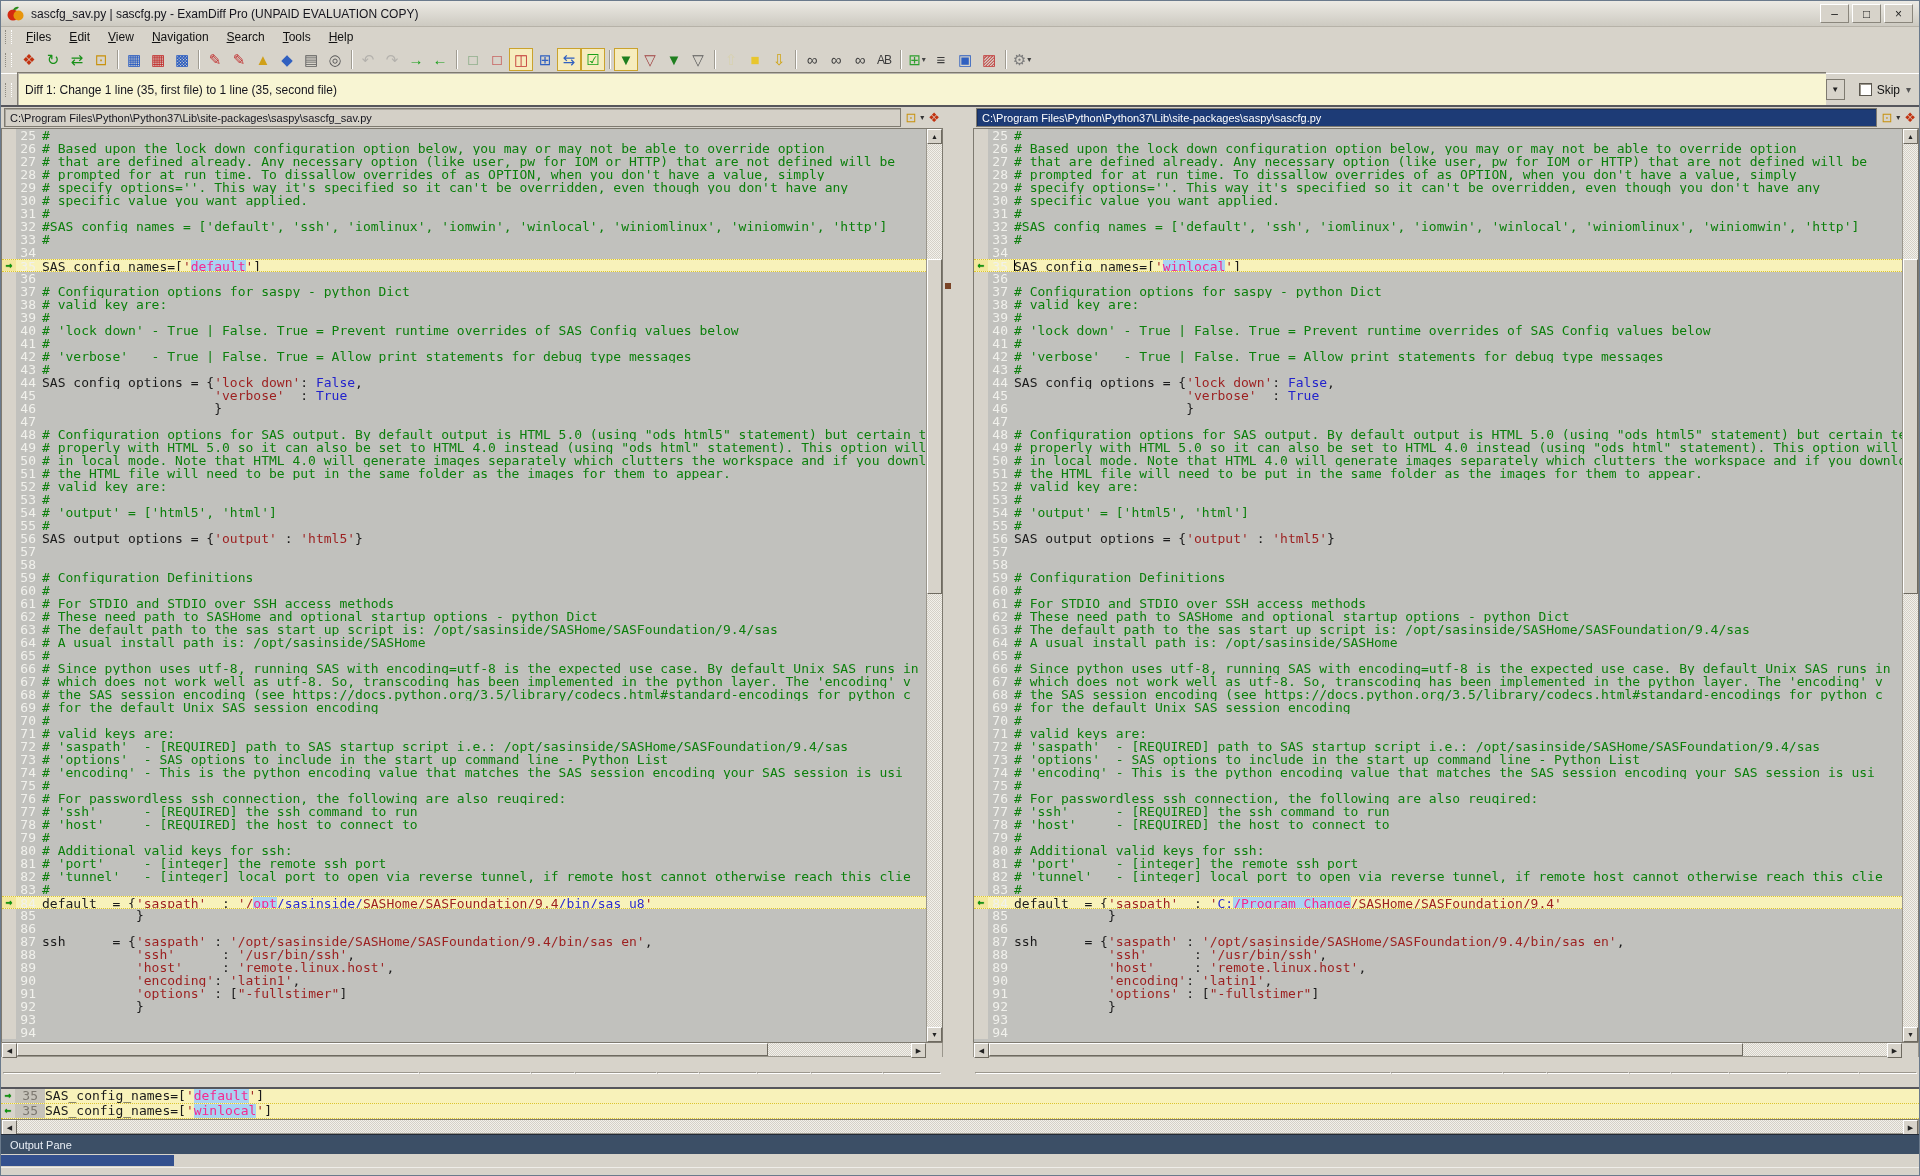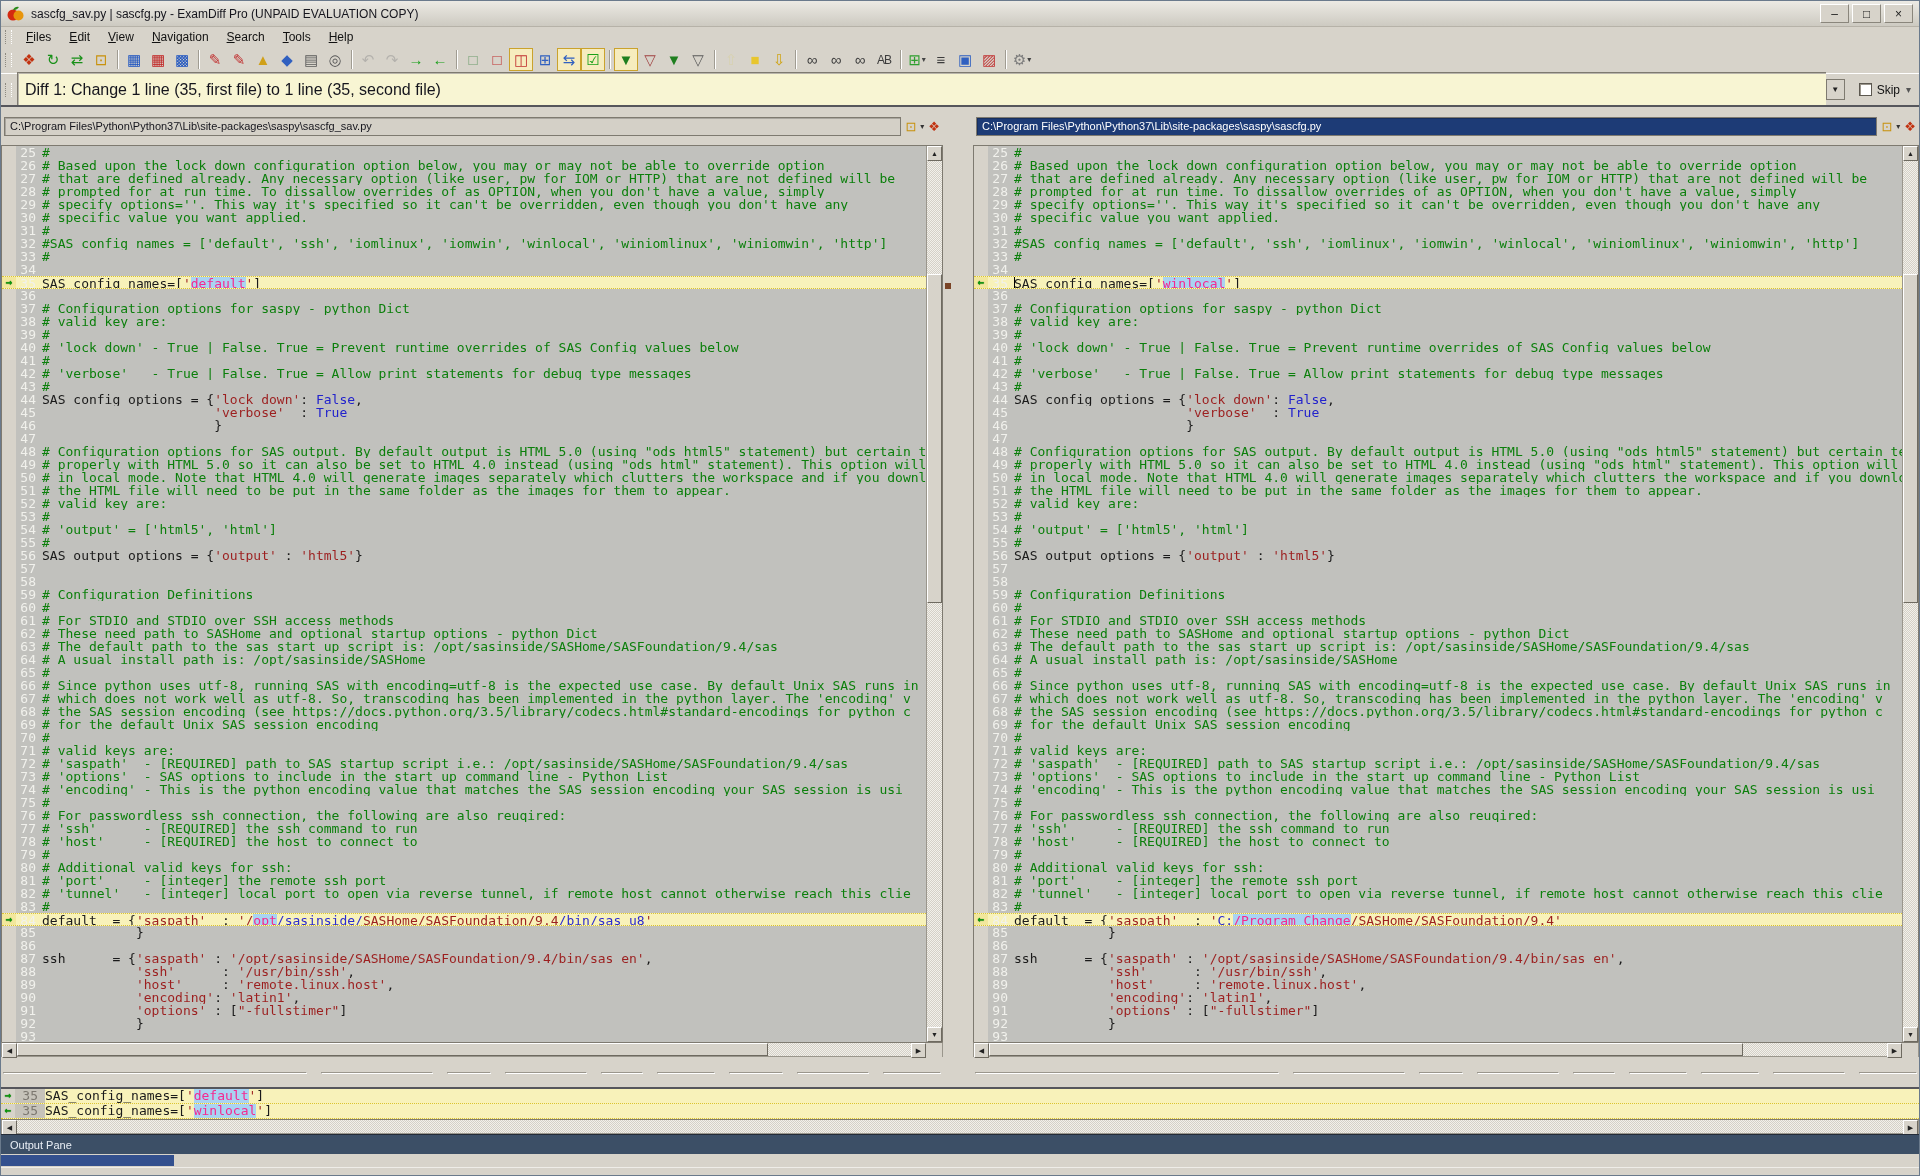--- a/index.html
+++ b/index.html
@@ -27,35 +27,35 @@
   .tb-btn.active{background:#f6ecbe;border:1px solid #caa22c;}
   .tb-btn.disabled{opacity:.45;}
   .tb-sep{width:1px;height:19px;background:#a09c92;box-shadow:1px 0 0 #fff;margin:0 4px;flex:none;}
   .tb-caret{font-size:8px;color:#444;margin-left:1px;}
   .tb-ab{font-size:12px;font-weight:normal;letter-spacing:-1px;}
   .overflow-chevron{font-size:10px;color:#555;margin-left:6px;}
   
   .diffbar{height:32px;flex:none;display:flex;align-items:center;padding:0 8px 0 2px;
            border-top:1px solid #fff;}
   .diff-combo{flex:1;height:36px;background:#f8f5d3;border:1px solid #7e7a70;border-right:none;
-              display:flex;align-items:center;font-size:16px;color:#15151d;padding:0 7px;
+              display:flex;align-items:center;font-size:12px;color:#15151d;padding:0 7px;
               box-shadow:inset 1px 1px 0 #b9b5ab;}
   .combo-btn{width:19px;height:21px;flex:none;background:#d7d3ca;border:1px solid #7e7a70;
              display:flex;align-items:center;justify-content:center;font-size:8px;color:#222;}
   .skip{display:flex;align-items:center;gap:5px;margin-left:14px;font-size:12px;color:#111;}
   .checkbox{width:13px;height:13px;background:#fff;border:1px solid #5c5850;
             box-shadow:inset 1px 1px 0 #9a968c;}
   
   .main{flex:1;min-height:0;display:flex;border-top:2px solid #56565c;background:#d7d3ca;}
   .pane{display:flex;flex-direction:column;min-width:0;}
   .pane.left{width:942px;flex:none;}
   .pane.right{flex:1;}
   .splitter{width:30px;flex:none;position:relative;}
   .split-dot{position:absolute;left:2px;top:176px;width:6px;height:6px;background:#7a4426;}
-  .pane-headerrow{height:38px;flex:none;display:flex;align-items:center;gap:4px;padding:1px 3px;}
+  .pane-headerrow{height:21px;flex:none;display:flex;align-items:center;gap:4px;padding:1px 3px;}
   .pane-path{flex:1;height:19px;font-size:11px;display:flex;align-items:center;padding:0 5px;
              border:1px solid #7e7a70;box-shadow:inset 1px 1px 0 rgba(0,0,0,.2);
              white-space:nowrap;overflow:hidden;}
   .pane-path.inactive{background:#d4d0c7;color:#15151d;}
   .pane-path.active{background:#1d3b76;color:#fff;}
   .hdr-ic{font-size:13px;line-height:1;}
   .hdr-caret{font-size:8px;color:#333;}
   .pane-body{flex:1;min-height:0;display:flex;background:#c1c1bd;
              border:1px solid #7e7a70;border-bottom:none;}
   .code-area{flex:1;min-width:0;overflow:hidden;}
@@ -85,21 +85,21 @@
   .vthumb{position:absolute;left:0;width:15px;background:#d7d3ca;border:1px solid #fff;
           border-right-color:#6e6a60;border-bottom-color:#6e6a60;}
   .hscroll{height:15px;flex:none;display:flex;background:#e9e7e0;
            background-image:repeating-conic-gradient(#f2f0ea 0% 25%,#d4d0c7 25% 50%);background-size:2px 2px;
            border:1px solid #9a968c;border-top-color:#7e7a70;}
   .htrack{flex:1;position:relative;}
   .hthumb{position:absolute;top:0;height:13px;background:#d7d3ca;border:1px solid #fff;
           border-right-color:#6e6a60;border-bottom-color:#6e6a60;}
   .corner{width:16px;height:15px;flex:none;background:#d7d3ca;}
   
-  .pane-status{height:21px;flex:none;display:flex;gap:14px;padding:15px 2px;font-size:11px;}
+  .pane-status{height:21px;flex:none;display:flex;gap:0;padding:15px 2px;font-size:11px;}
   .cell{border:1px solid #9a968c;border-bottom-color:#fff;border-right-color:#fff;
         display:flex;align-items:center;padding:0 5px;background:#d7d3ca;color:#15151d;white-space:nowrap;overflow:hidden;}
   .cell.dim{color:#9a968c;}
   .cell.older{background:#cfe9cf;color:#d42222;}
   .cell.newer{background:#b9d6f2;color:#8a2ba0;}
   
   .diffpane{flex:none;border-top:2px solid #56565c;}
   .diffrow{display:flex;height:15px;line-height:14px;background:#f8f2ba;
            border-bottom:1px dotted #dcc430;font-family:"DejaVu Sans Mono",monospace;font-size:13px;white-space:pre;}
   .diffrow .gmark{height:14px;line-height:13px;}

